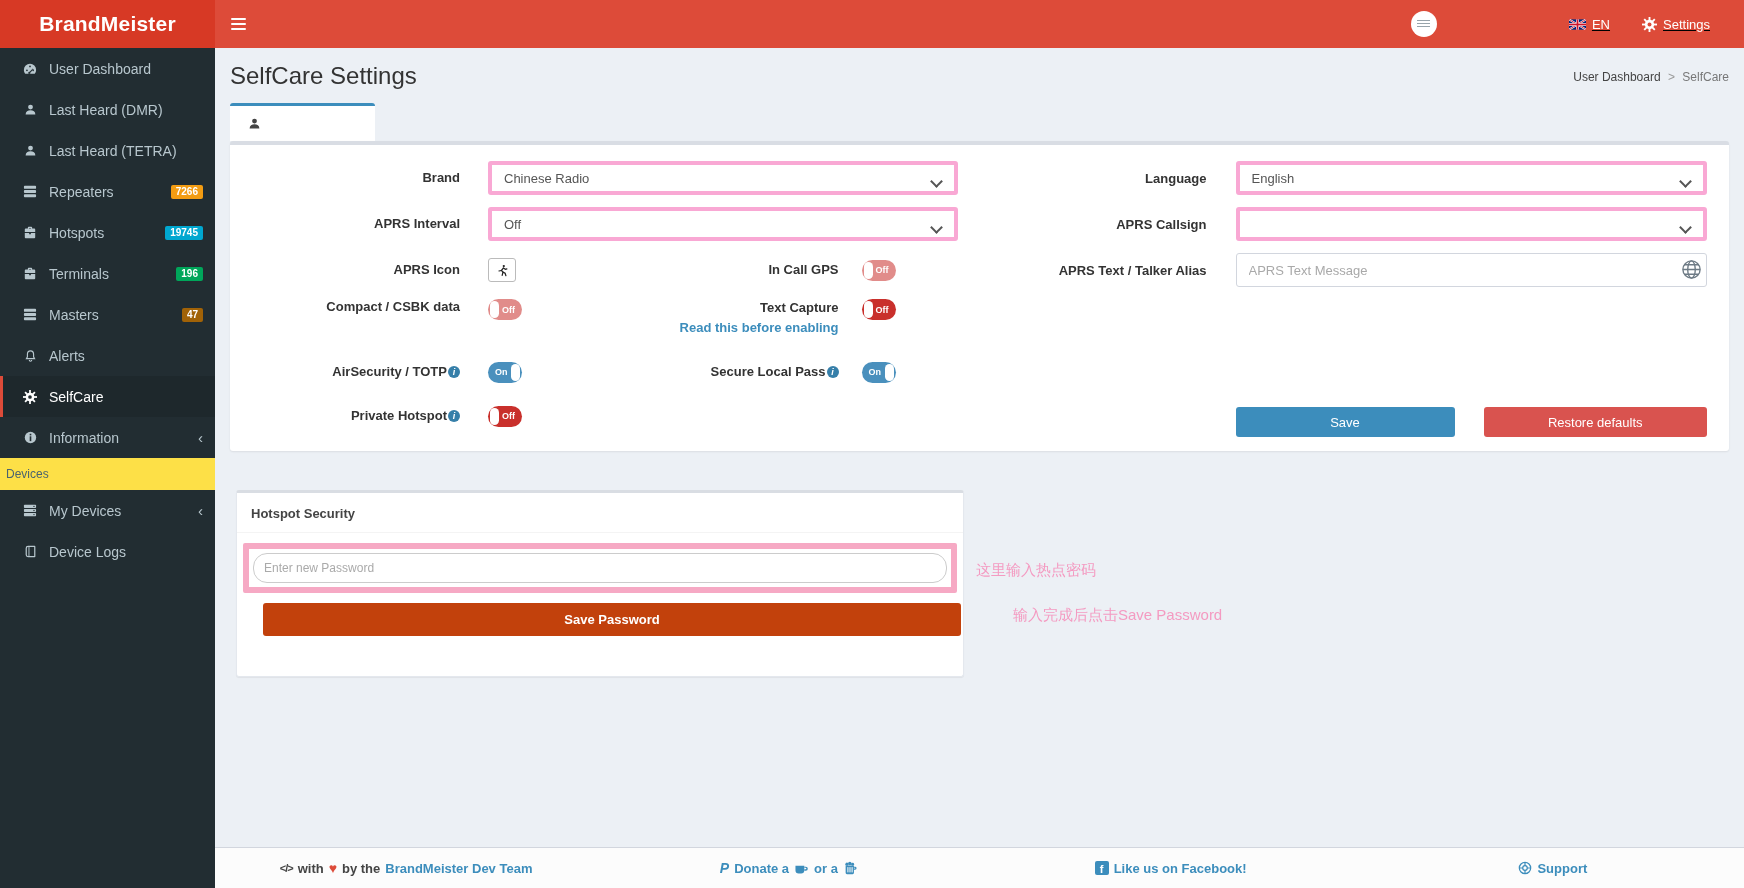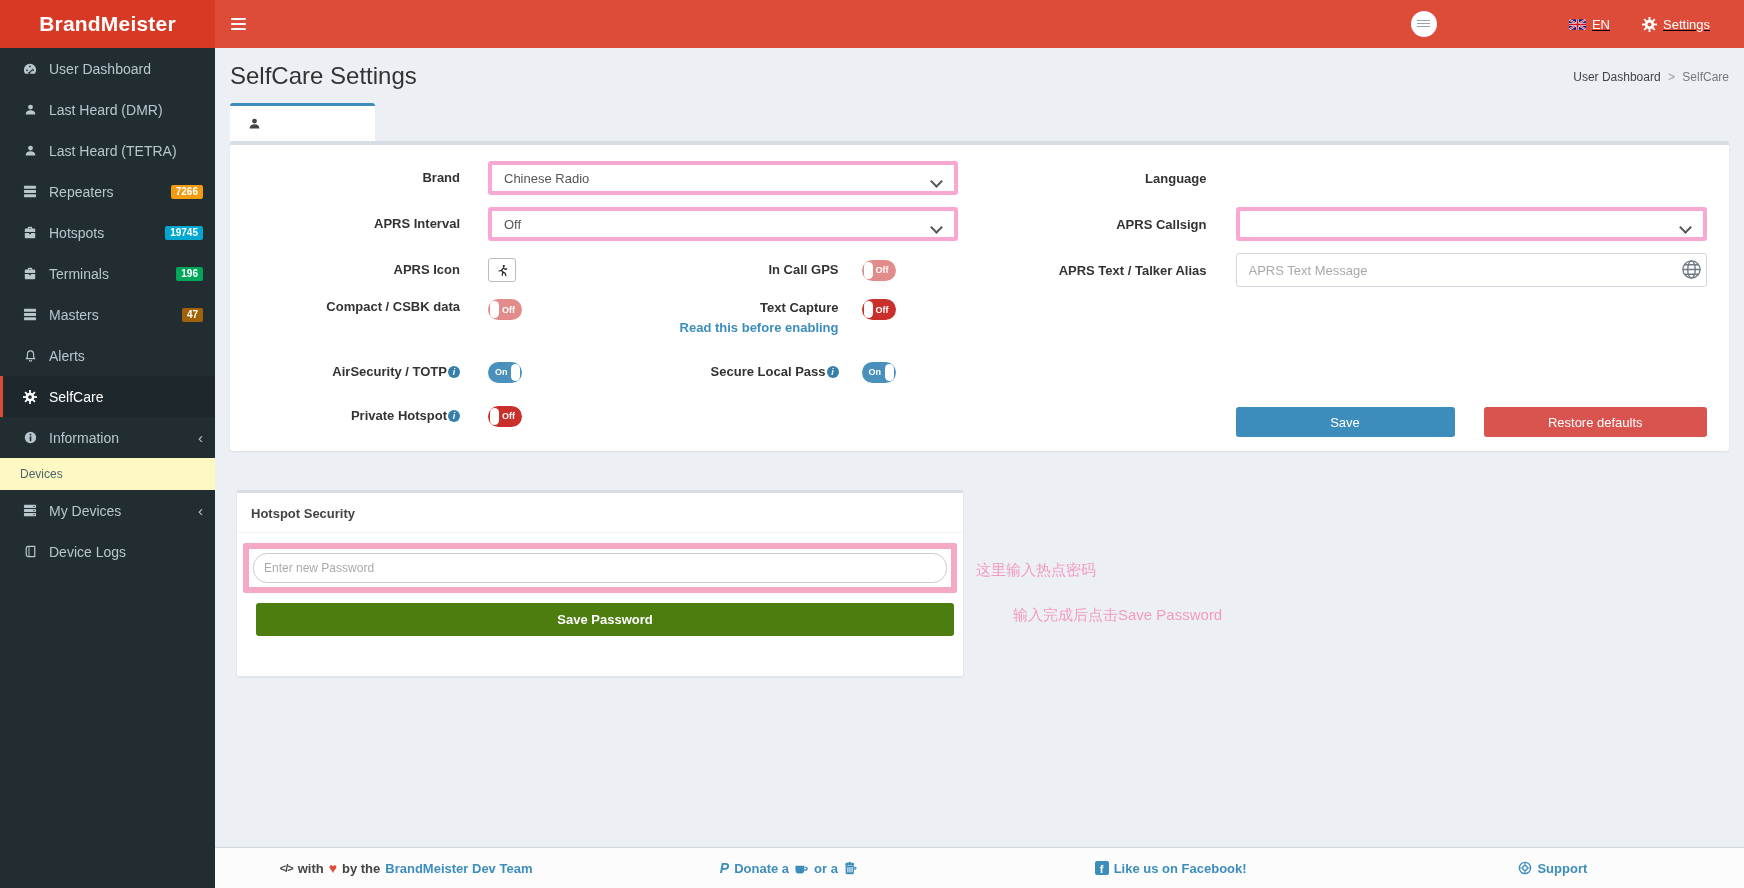--- a/index.html
+++ b/index.html
@@ -17,21 +17,21 @@
   .avatar::after { content:""; width:13px; height:8px; background:repeating-linear-gradient(#98a4ab 0 1px, transparent 1px 3px); }
   .nav-item { display:flex; align-items:center; gap:6px; color:#fff; font-size:13px; padding:0 16px; height:48px; cursor:pointer; }
   .flag { width:17px; height:11px; display:inline-block; }
 
   
   .sidebar { position:absolute; top:48px; left:0; bottom:0; width:215px; background:#222d32; z-index:20; }
   .side-item { height:41px; display:flex; align-items:center; padding:0 12px 0 17px; color:#b8c7ce; font-size:14px; cursor:pointer; border-left:3px solid transparent; }
   .side-item .sicon { width:20px; margin-right:9px; display:flex; justify-content:center; flex:none; }
   .side-item .slabel { flex:1; }
   .side-item.active { background:#1e282c; color:#fff; border-left-color:#dd4b39; }
-  .side-header { height:32px; display:flex; align-items:center; padding-left:20px; background:#fef9c3; color:#4b646f; font-size:12px; }
+  .side-header { height:32px; display:flex; align-items:center; padding-left:6px; background:#fde047; color:#4b646f; font-size:12px; }
   .badge { font-size:10px; font-weight:700; color:#fff; padding:2px 5px; border-radius:2px; line-height:1; }
   .bdg-o { background:#f39c12; } .bdg-b { background:#00a7d0; } .bdg-g { background:#00a65a; } .bdg-p { background:#a16207; }
   .chev { color:#b8c7ce; font-size:15px; line-height:1; }
 
   
   .content { position:absolute; top:48px; left:215px; right:0; bottom:41px; background:#ecf0f5; padding:14px 15px; }
   .content-head { display:flex; align-items:flex-start; justify-content:space-between; }
   .page-title { font-size:24px; font-weight:500; color:#333; }
   .breadcrumb { font-size:12px; color:#444; margin-top:8px; }
   .breadcrumb .sep { color:#999; margin:0 4px; }
@@ -73,21 +73,21 @@
   .btn-save { width:219px; background:#3c8dbc; margin-left:256px; }
   .btn-restore { flex:1; background:#d9534f; margin-left:29px; }
 
   
   .hs-card { width:728px; margin:39px 0 0 6px; background:#fff; border:1px solid #e4e8ee; border-top:3px solid #d9dde3; border-radius:3px; box-shadow:0 1px 1px rgba(0,0,0,.06); }
   .hs-head { padding:13px 14px 11px 14px; font-size:13px; font-weight:700; color:#444; border-bottom:1px solid #f4f4f4; }
   .hs-body { padding:10px 6px 12px 6px; }
   .pink-box { border:6px solid rgba(244,148,181,.8); padding:4px; border-radius:2px; }
   .pw-input { width:100%; height:30px; border:1px solid #ccc; border-radius:14px; font-size:12px; color:#555; padding:12px 10px; font-family:"Liberation Sans", sans-serif; }
   .pw-input::placeholder { color:#aaa; }
-  .btn-savepw { display:block; width:calc(100% - 16px); margin:10px 8px 28px 13px; height:33px; background:#4d7c0f; border:none; border-radius:3px; color:#fff; font-size:13px; font-weight:700; cursor:pointer; font-family:"Liberation Sans", sans-serif; }
+  .btn-savepw { display:block; width:calc(100% - 16px); margin:10px 8px 28px 20px; height:33px; background:#c2410c; border:none; border-radius:3px; color:#fff; font-size:13px; font-weight:700; cursor:pointer; font-family:"Liberation Sans", sans-serif; }
 
   .anno { position:absolute; color:#f49ac1; font-size:15px; }
   .anno1 { left:761px; top:513px; }
   .anno2 { left:798px; top:558px; }
 
   
   .footer { position:absolute; left:215px; right:0; bottom:0; height:41px; background:#fcfcfc; border-top:1px solid #d2d6de; display:flex; align-items:center; }
   .f-col { width:25%; display:flex; align-items:center; justify-content:center; gap:5px; font-size:13px; color:#444; font-weight:700; }
   .f-col .blue { color:#3c8dbc; cursor:pointer; }
   .code-ic { font-size:11px; font-weight:700; color:#444; letter-spacing:-1px; }
@@ -400,20 +400,25 @@
           <div class="toggle off">
               <span>Off</span>
             </div>
         </div>
       </div>
     </div>
 
     <div class="half">
       <div class="frow">
         <div class="lbR">Language</div>
+        <div class="ctl-wideR">
+          <div class="select">
+              <span>English</span>
+            </div>
+        </div>
       </div>
       <div class="frow">
         <div class="lbR">APRS Callsign</div>
         <div class="ctl-wideR">
           <div class="select">
               <span></span>
             </div>
         </div>
       </div>
       <div class="frow">

